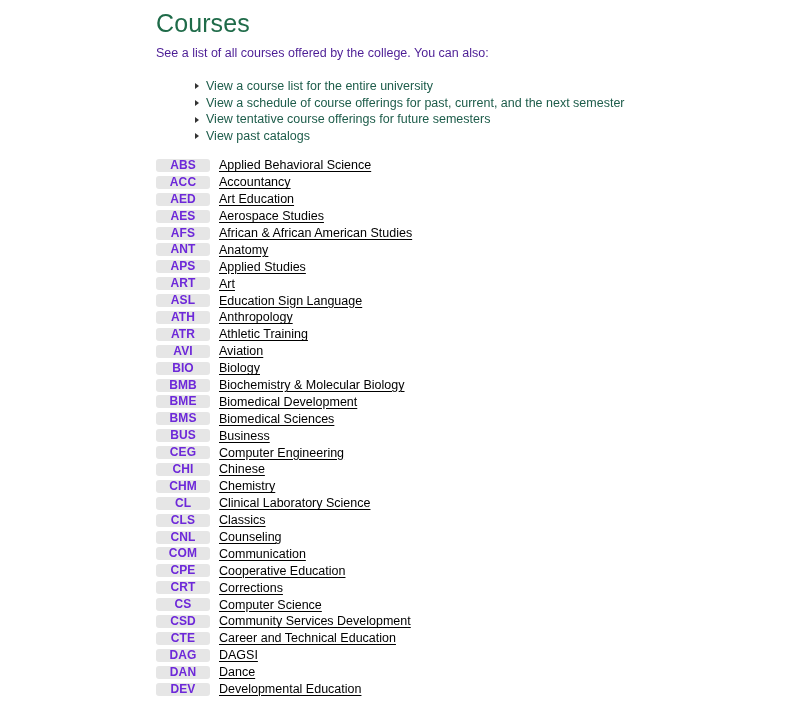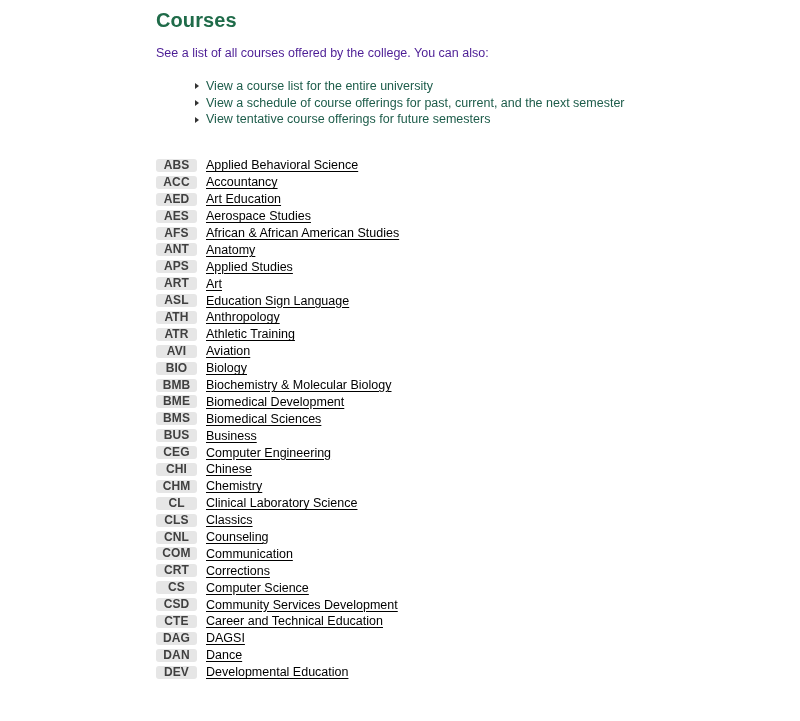--- a/index.html
+++ b/index.html
@@ -15,22 +15,22 @@
       font-family: "Liberation Sans", "DejaVu Sans", sans-serif;
       color: #333333;
     }
     .content {
       position: absolute;
       left: 156px;
       top: 0;
       width: 620px;
     }
     .page-title {
-      font-size: 20px;
-      font-weight: bold;
+      font-size: 25px;
+      font-weight: normal;
       color: #1f6b49;
       margin: 0;
       position: absolute;
       top: 9px;
       left: 0;
       letter-spacing: 0.1px;
     }
     .intro {
       position: absolute;
       top: 46px;
@@ -79,26 +79,26 @@
       list-style: none;
     }
     .course-row {
       height: 16.9px;
       display: flex;
       align-items: center;
       white-space: nowrap;
     }
     .badge {
       display: inline-block;
-      width: 41px;
+      width: 54px;
       height: 13px;
       line-height: 13px;
       background: #e6e6e6;
       border-radius: 3px;
-      color: #404040;
+      color: #6d28d9;
       font-weight: bold;
       font-size: 12px;
       text-align: center;
       margin-right: 6px;
       letter-spacing: 0.1px;
     }
     .course-link {
       font-size: 12.5px;
       color: #000000;
       text-decoration: underline;
@@ -122,20 +122,24 @@
       <a>View a course list for the entire university</a>
     </li>
     <li>
       <span class="bullet"></span>
       <a>View a schedule of course offerings for past, current, and the next semester</a>
     </li>
     <li>
       <span class="bullet"></span>
       <a>View tentative course offerings for future semesters</a>
     </li>
+    <li>
+      <span class="bullet"></span>
+      <a>View past catalogs</a>
+    </li>
   </ul>
 
   <ul class="course-list" id="course-list">
       <li class="course-row">
         <span class="badge">ABS</span>
         <a class="course-link"><span class="lead"></span><span>Applied Behavioral Science</span></a>
       </li>
       <li class="course-row">
         <span class="badge">ACC</span>
         <a class="course-link"><span class="lead"></span><span>Accountancy</span></a>
@@ -222,20 +226,24 @@
       </li>
       <li class="course-row">
         <span class="badge">CNL</span>
         <a class="course-link"><span class="lead"></span><span>Counseling</span></a>
       </li>
       <li class="course-row">
         <span class="badge">COM</span>
         <a class="course-link"><span class="lead"></span><span>Communication</span></a>
       </li>
       <li class="course-row">
+        <span class="badge">CPE</span>
+        <a class="course-link"><span class="lead"></span><span>Cooperative Education</span></a>
+      </li>
+      <li class="course-row">
         <span class="badge">CRT</span>
         <a class="course-link"><span class="lead"></span><span>Corrections</span></a>
       </li>
       <li class="course-row">
         <span class="badge">CS</span>
         <a class="course-link"><span class="lead"></span><span>Computer Science</span></a>
       </li>
       <li class="course-row">
         <span class="badge">CSD</span>
         <a class="course-link"><span class="lead"></span><span>Community Services Development</span></a>

